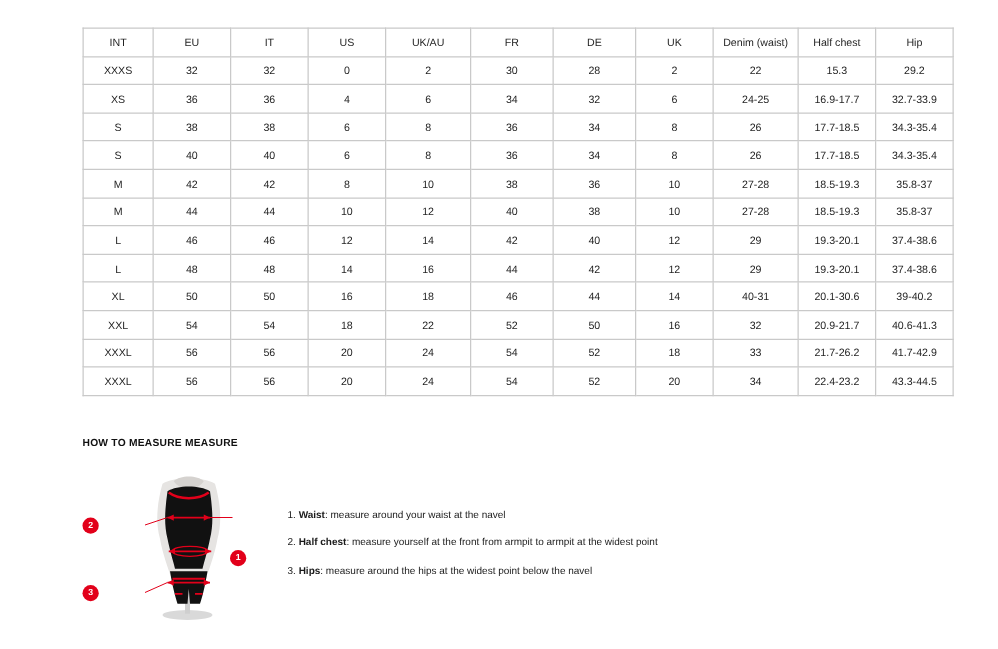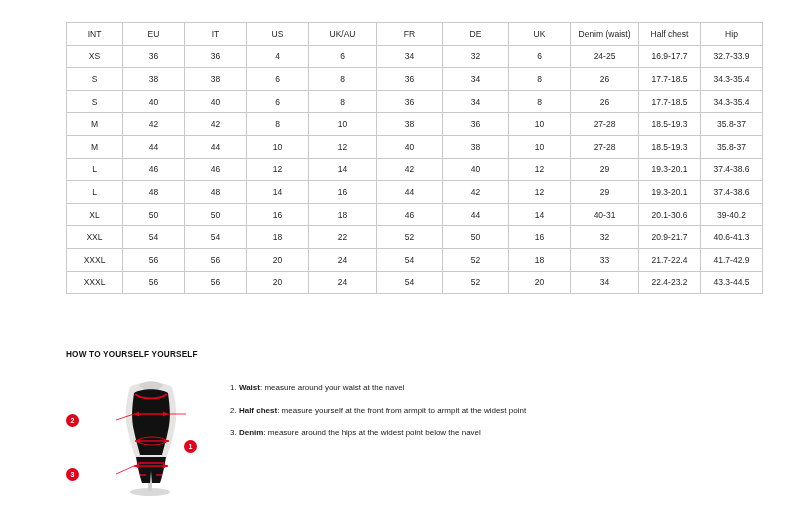--- a/index.html
+++ b/index.html
@@ -71,21 +71,21 @@
   .howto-title {
     font-size: 8.2px;
     font-weight: bold;
     letter-spacing: 0.2px;
     color: #111;
     margin-bottom: 14px;
   }
   .howto-body {
     position: relative;
     display: flex;
-    align-items: flex-start;
+    align-items: center;
   }
   .figure {
     position: relative;
     width: 110px;
     height: 125px;
     flex: 0 0 110px;
     margin-left: 28px;
   }
   .steps {
     margin-left: 26px;
@@ -150,20 +150,33 @@
           <th>FR</th>
           <th>DE</th>
           <th>UK</th>
           <th>Denim (waist)</th>
           <th>Half chest</th>
           <th>Hip</th>
         </tr>
       </thead>
       <tbody>
         <tr>
+          <td>XXXS</td>
+          <td>32</td>
+          <td>32</td>
+          <td>0</td>
+          <td>2</td>
+          <td>30</td>
+          <td>28</td>
+          <td>2</td>
+          <td>22</td>
+          <td>15.3</td>
+          <td>29.2</td>
+        </tr>
+        <tr>
           <td>XS</td>
           <td>36</td>
           <td>36</td>
           <td>4</td>
           <td>6</td>
           <td>34</td>
           <td>32</td>
           <td>6</td>
           <td>24-25</td>
           <td>16.9-17.7</td>
@@ -276,42 +289,42 @@
         <tr>
           <td>XXXL</td>
           <td>56</td>
           <td>56</td>
           <td>20</td>
           <td>24</td>
           <td>54</td>
           <td>52</td>
           <td>18</td>
           <td>33</td>
-          <td>21.7-22.4</td>
+          <td>21.7-26.2</td>
           <td>41.7-42.9</td>
         </tr>
         <tr>
           <td>XXXL</td>
           <td>56</td>
           <td>56</td>
           <td>20</td>
           <td>24</td>
           <td>54</td>
           <td>52</td>
           <td>20</td>
           <td>34</td>
           <td>22.4-23.2</td>
           <td>43.3-44.5</td>
         </tr>
       </tbody>
     </table>
   </div>
 
   <div class="howto">
-    <div class="howto-title">HOW TO YOURSELF YOURSELF</div>
+    <div class="howto-title">HOW TO MEASURE MEASURE</div>
     <div class="howto-body">
 
       <div class="figure">
         <svg class="mann" width="110" height="125" viewBox="0 0 110 125">
 
           <ellipse cx="56" cy="119" rx="20" ry="4" fill="#d9d9d9"></ellipse>
           <rect x="54" y="96" width="4" height="22" fill="#cfcfcf"></rect>
 
           <path d="M36 14 C32 28, 30 44, 34 58 C36 70, 40 80, 44 92 L70 92 C74 80, 78 70, 80 58 C84 44, 82 28, 78 14 C70 8, 44 8, 36 14 Z" fill="#e6e4e2"></path>
 
@@ -353,20 +366,20 @@
         <div class="step">
           <span>1.</span>
           <b>Waist</b><span>: measure around your waist at the navel</span>
         </div>
         <div class="step">
           <span>2.</span>
           <b>Half chest</b><span>: measure yourself at the front from armpit to armpit at the widest point</span>
         </div>
         <div class="step">
           <span>3.</span>
-          <b>Denim</b><span>: measure around the hips at the widest point below the navel</span>
+          <b>Hips</b><span>: measure around the hips at the widest point below the navel</span>
         </div>
       </div>
 
     </div>
   </div>
 
 </div>
 
 </body></html>

